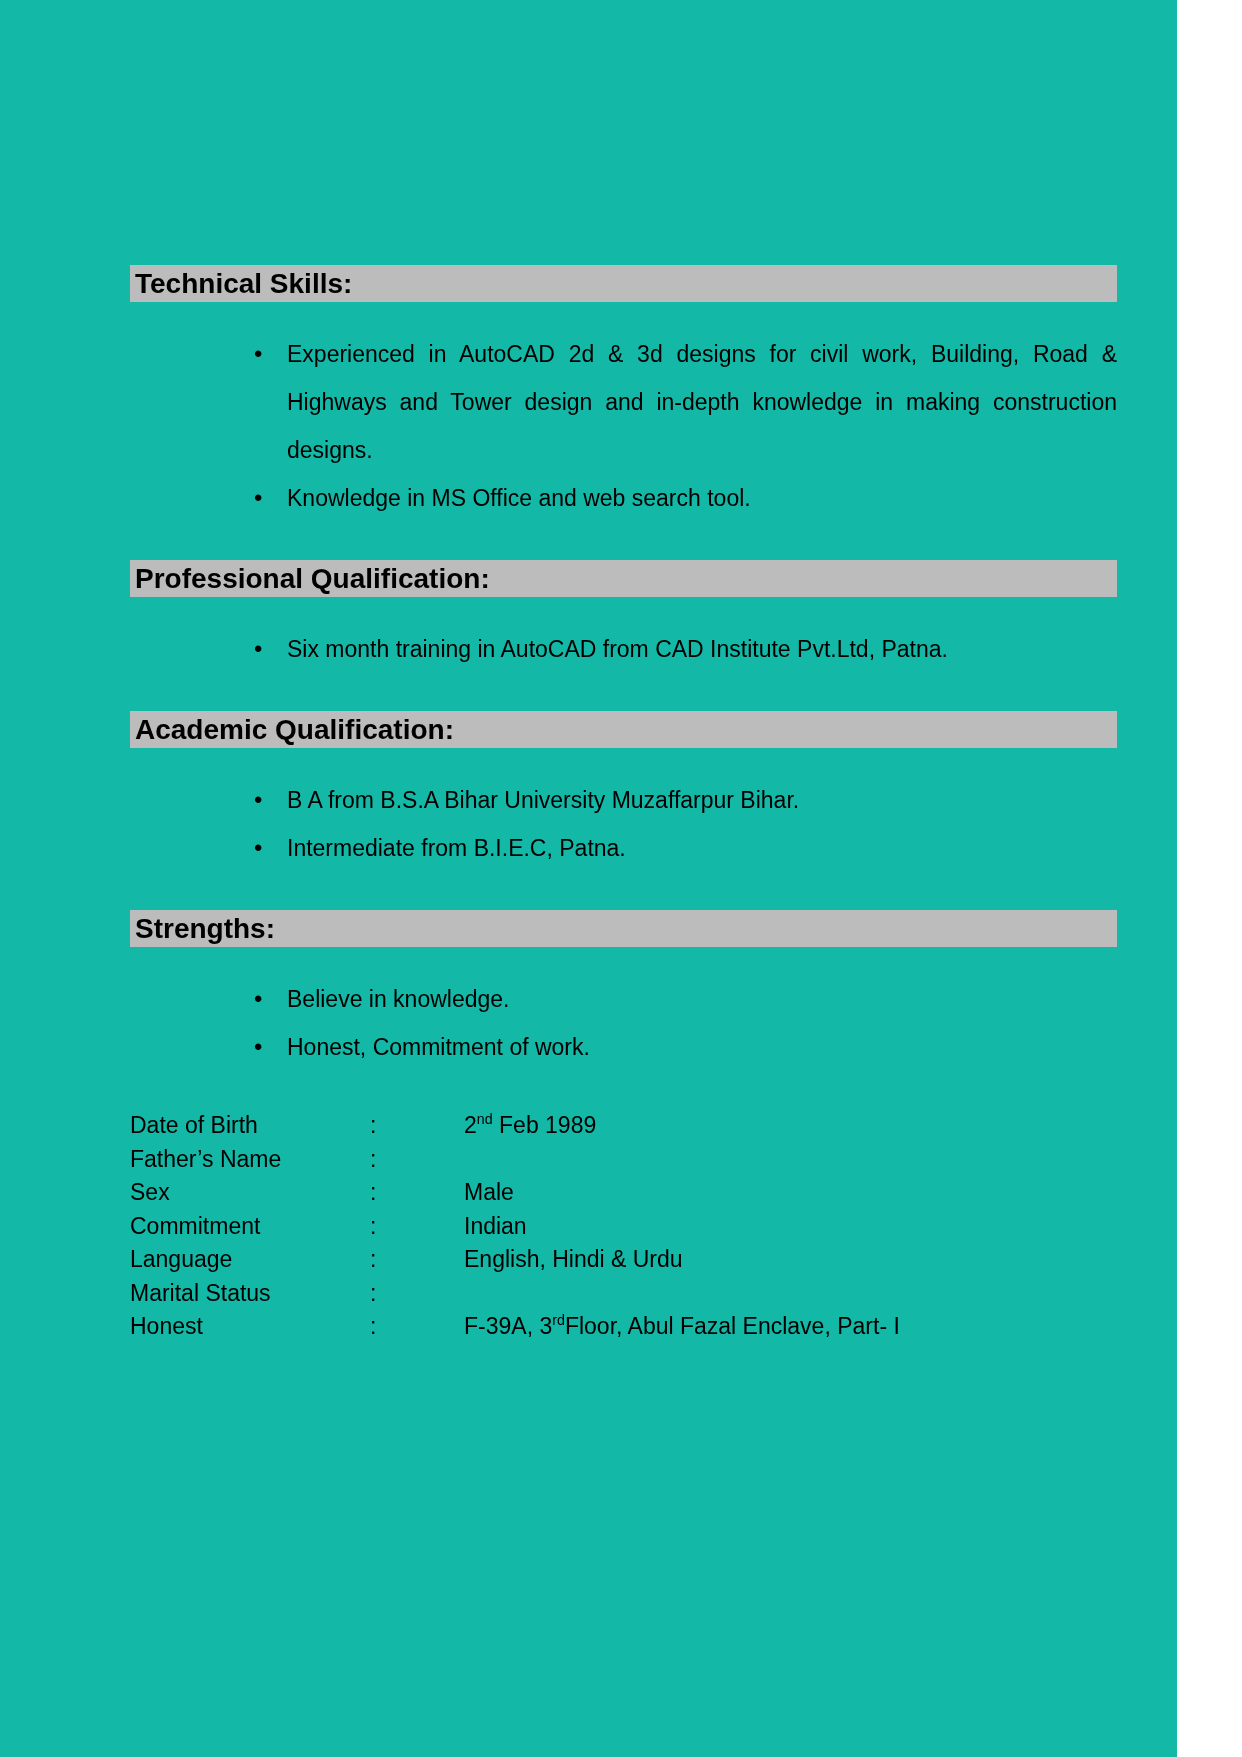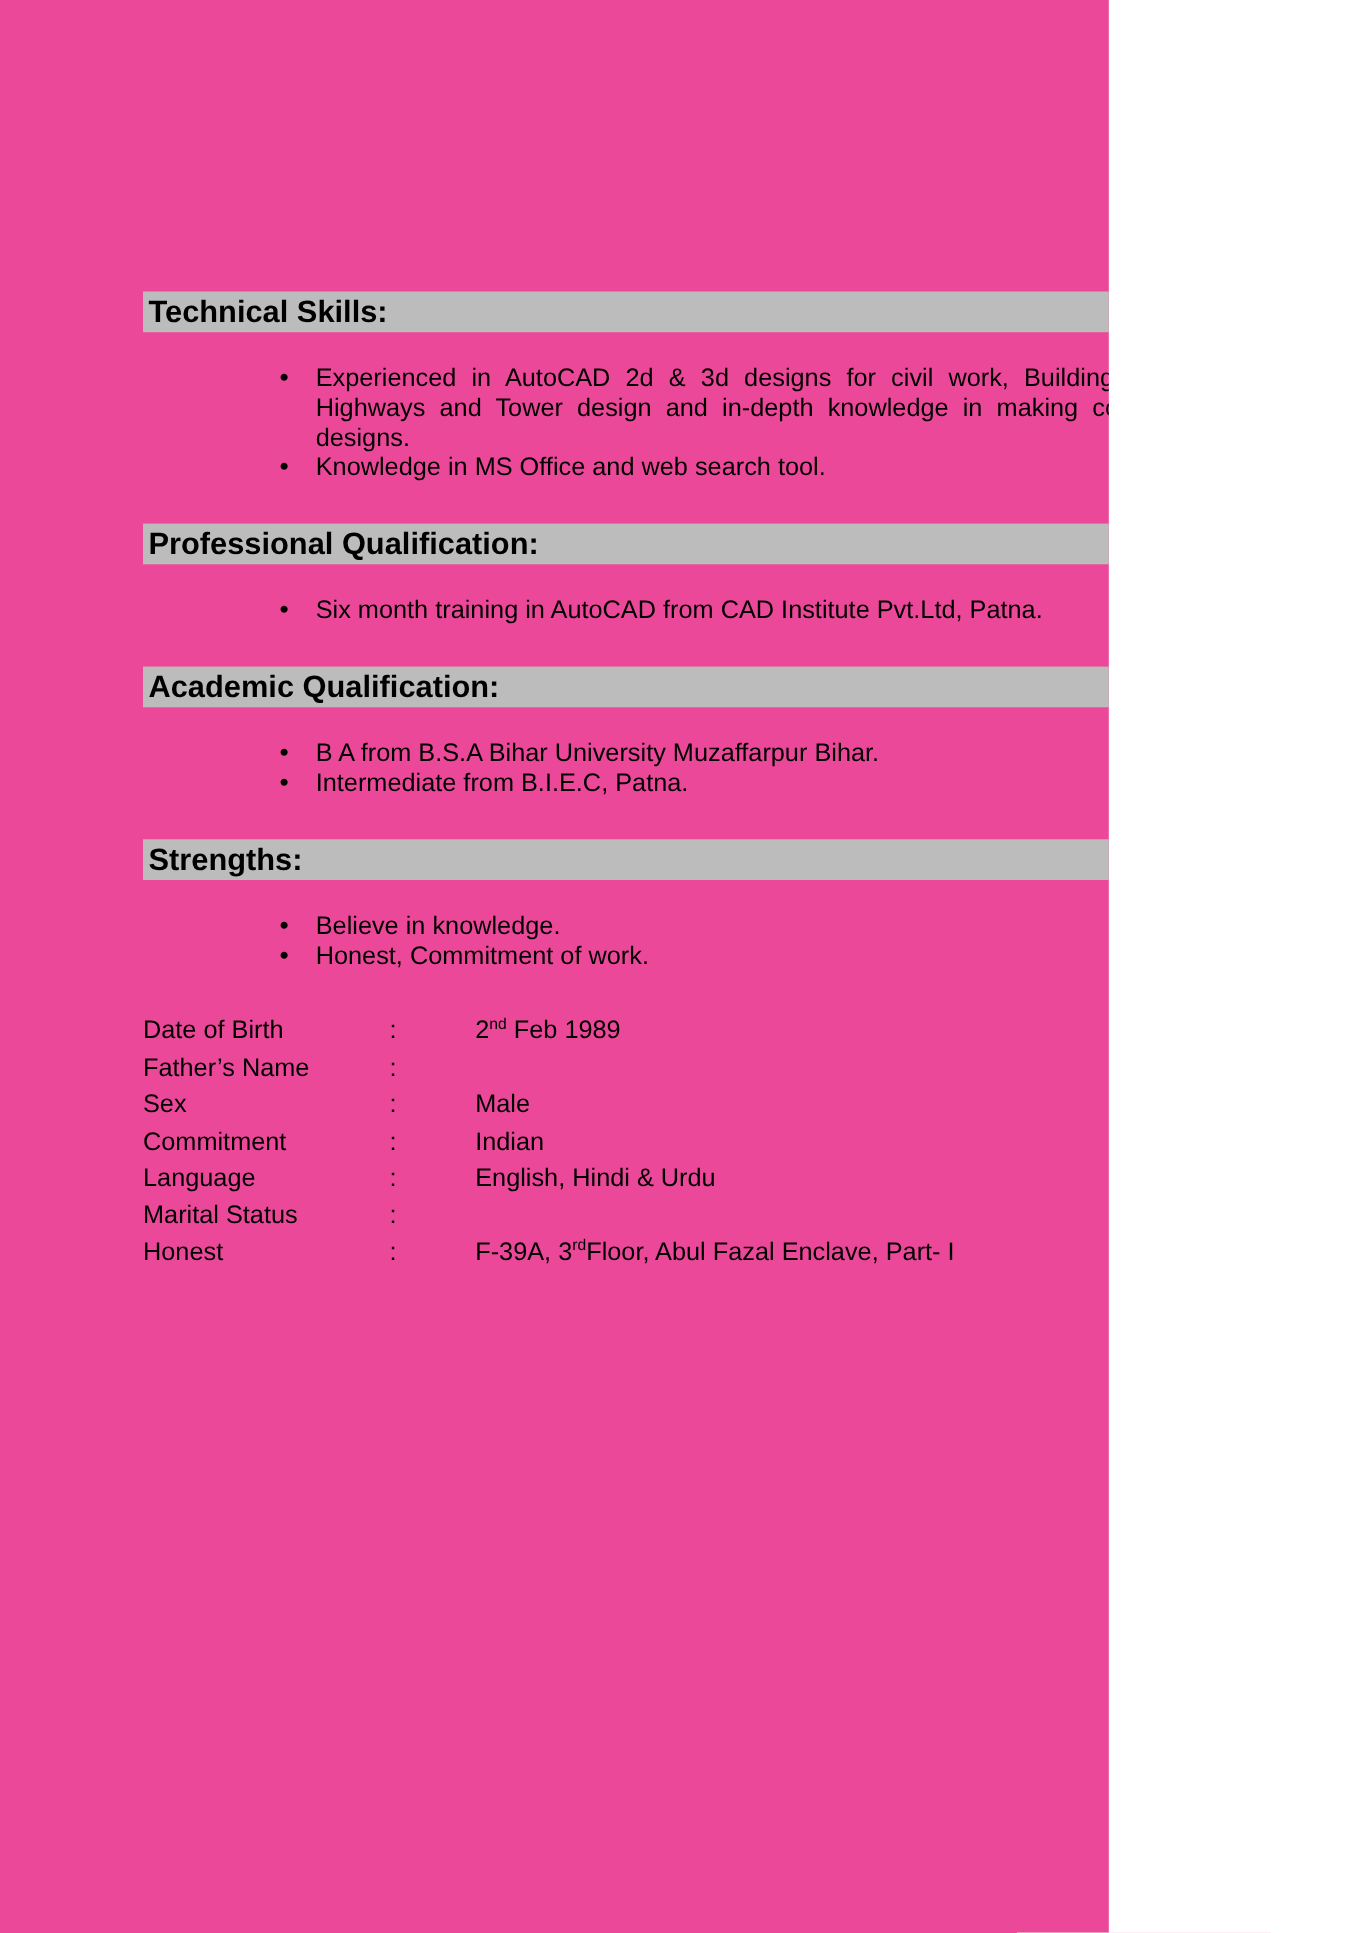--- a/index.html
+++ b/index.html
@@ -1,21 +1,21 @@
 <!DOCTYPE html>
 <html><head>
 <meta charset="utf-8">
 <style>
   * { margin: 0; padding: 0; box-sizing: border-box; }
   html, body { background: #ffffff; }
   .page {
     position: relative;
-    width: 1008px;
+    width: 1177px;
     height: 1757px;
-    background: #ec4899;
+    background: #14b8a6;
     overflow: hidden;
     font-family: "Liberation Sans", sans-serif;
     color: #000000;
   }
   .content {
     position: absolute;
     left: 130px;
     top: 265px;
     width: 987px;
   }
@@ -33,38 +33,39 @@
     margin-top: 28px;
     margin-bottom: 38px;
   }
   ul.bullets { list-style: none; }
   ul.bullets li {
     position: relative;
     margin-left: 122px;
     padding-left: 35px;
     width: 865px;
     font-size: 23px;
-    line-height: 27px;
+    line-height: 48px;
     text-align: justify;
   }
   ul.bullets li::before {
     content: "\2022";
     position: absolute;
     left: 2px;
     top: 0;
     font-size: 24px;
   }
   .profile-rows {
     margin-top: 30px;
     font-size: 23px;
     line-height: 33.5px;
   }
   .profile-row {
     display: grid;
     grid-template-columns: 224px 78px 1fr;
+    gap: 16px;
   }
   .row-value sup {
     font-size: 0.62em;
     vertical-align: super;
     line-height: 0;
   }
 </style>
 </head>
 <body>
 

